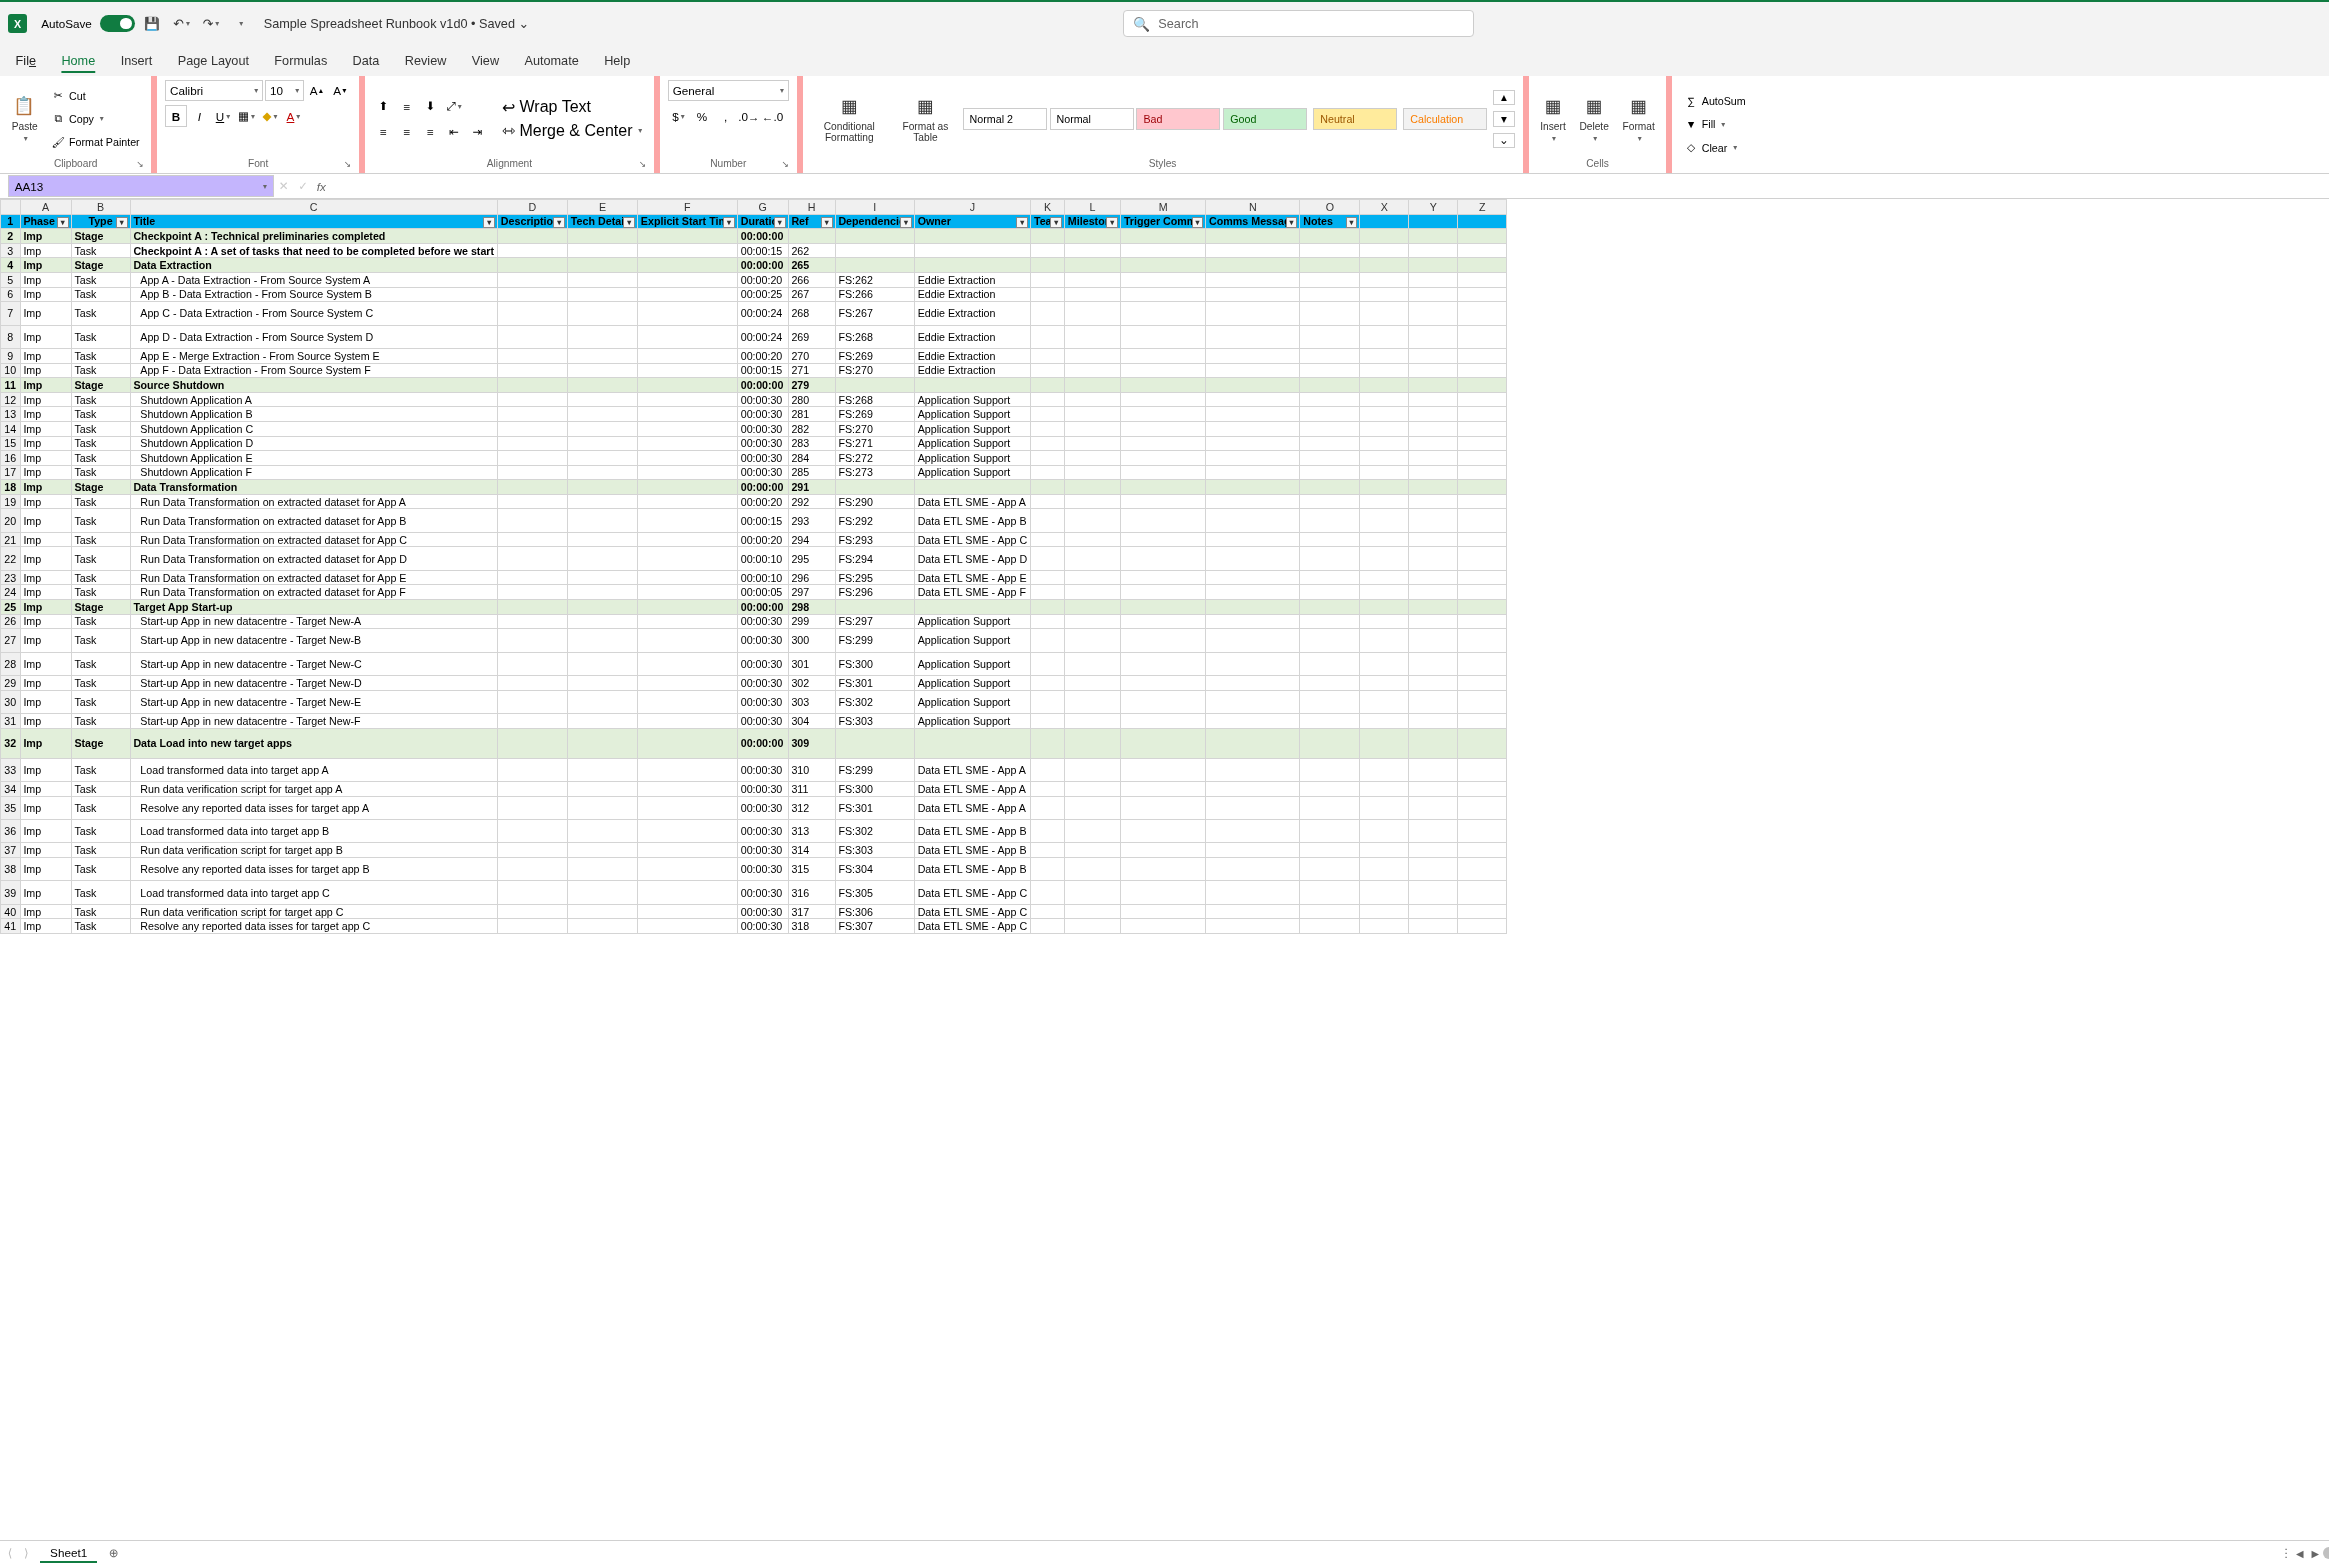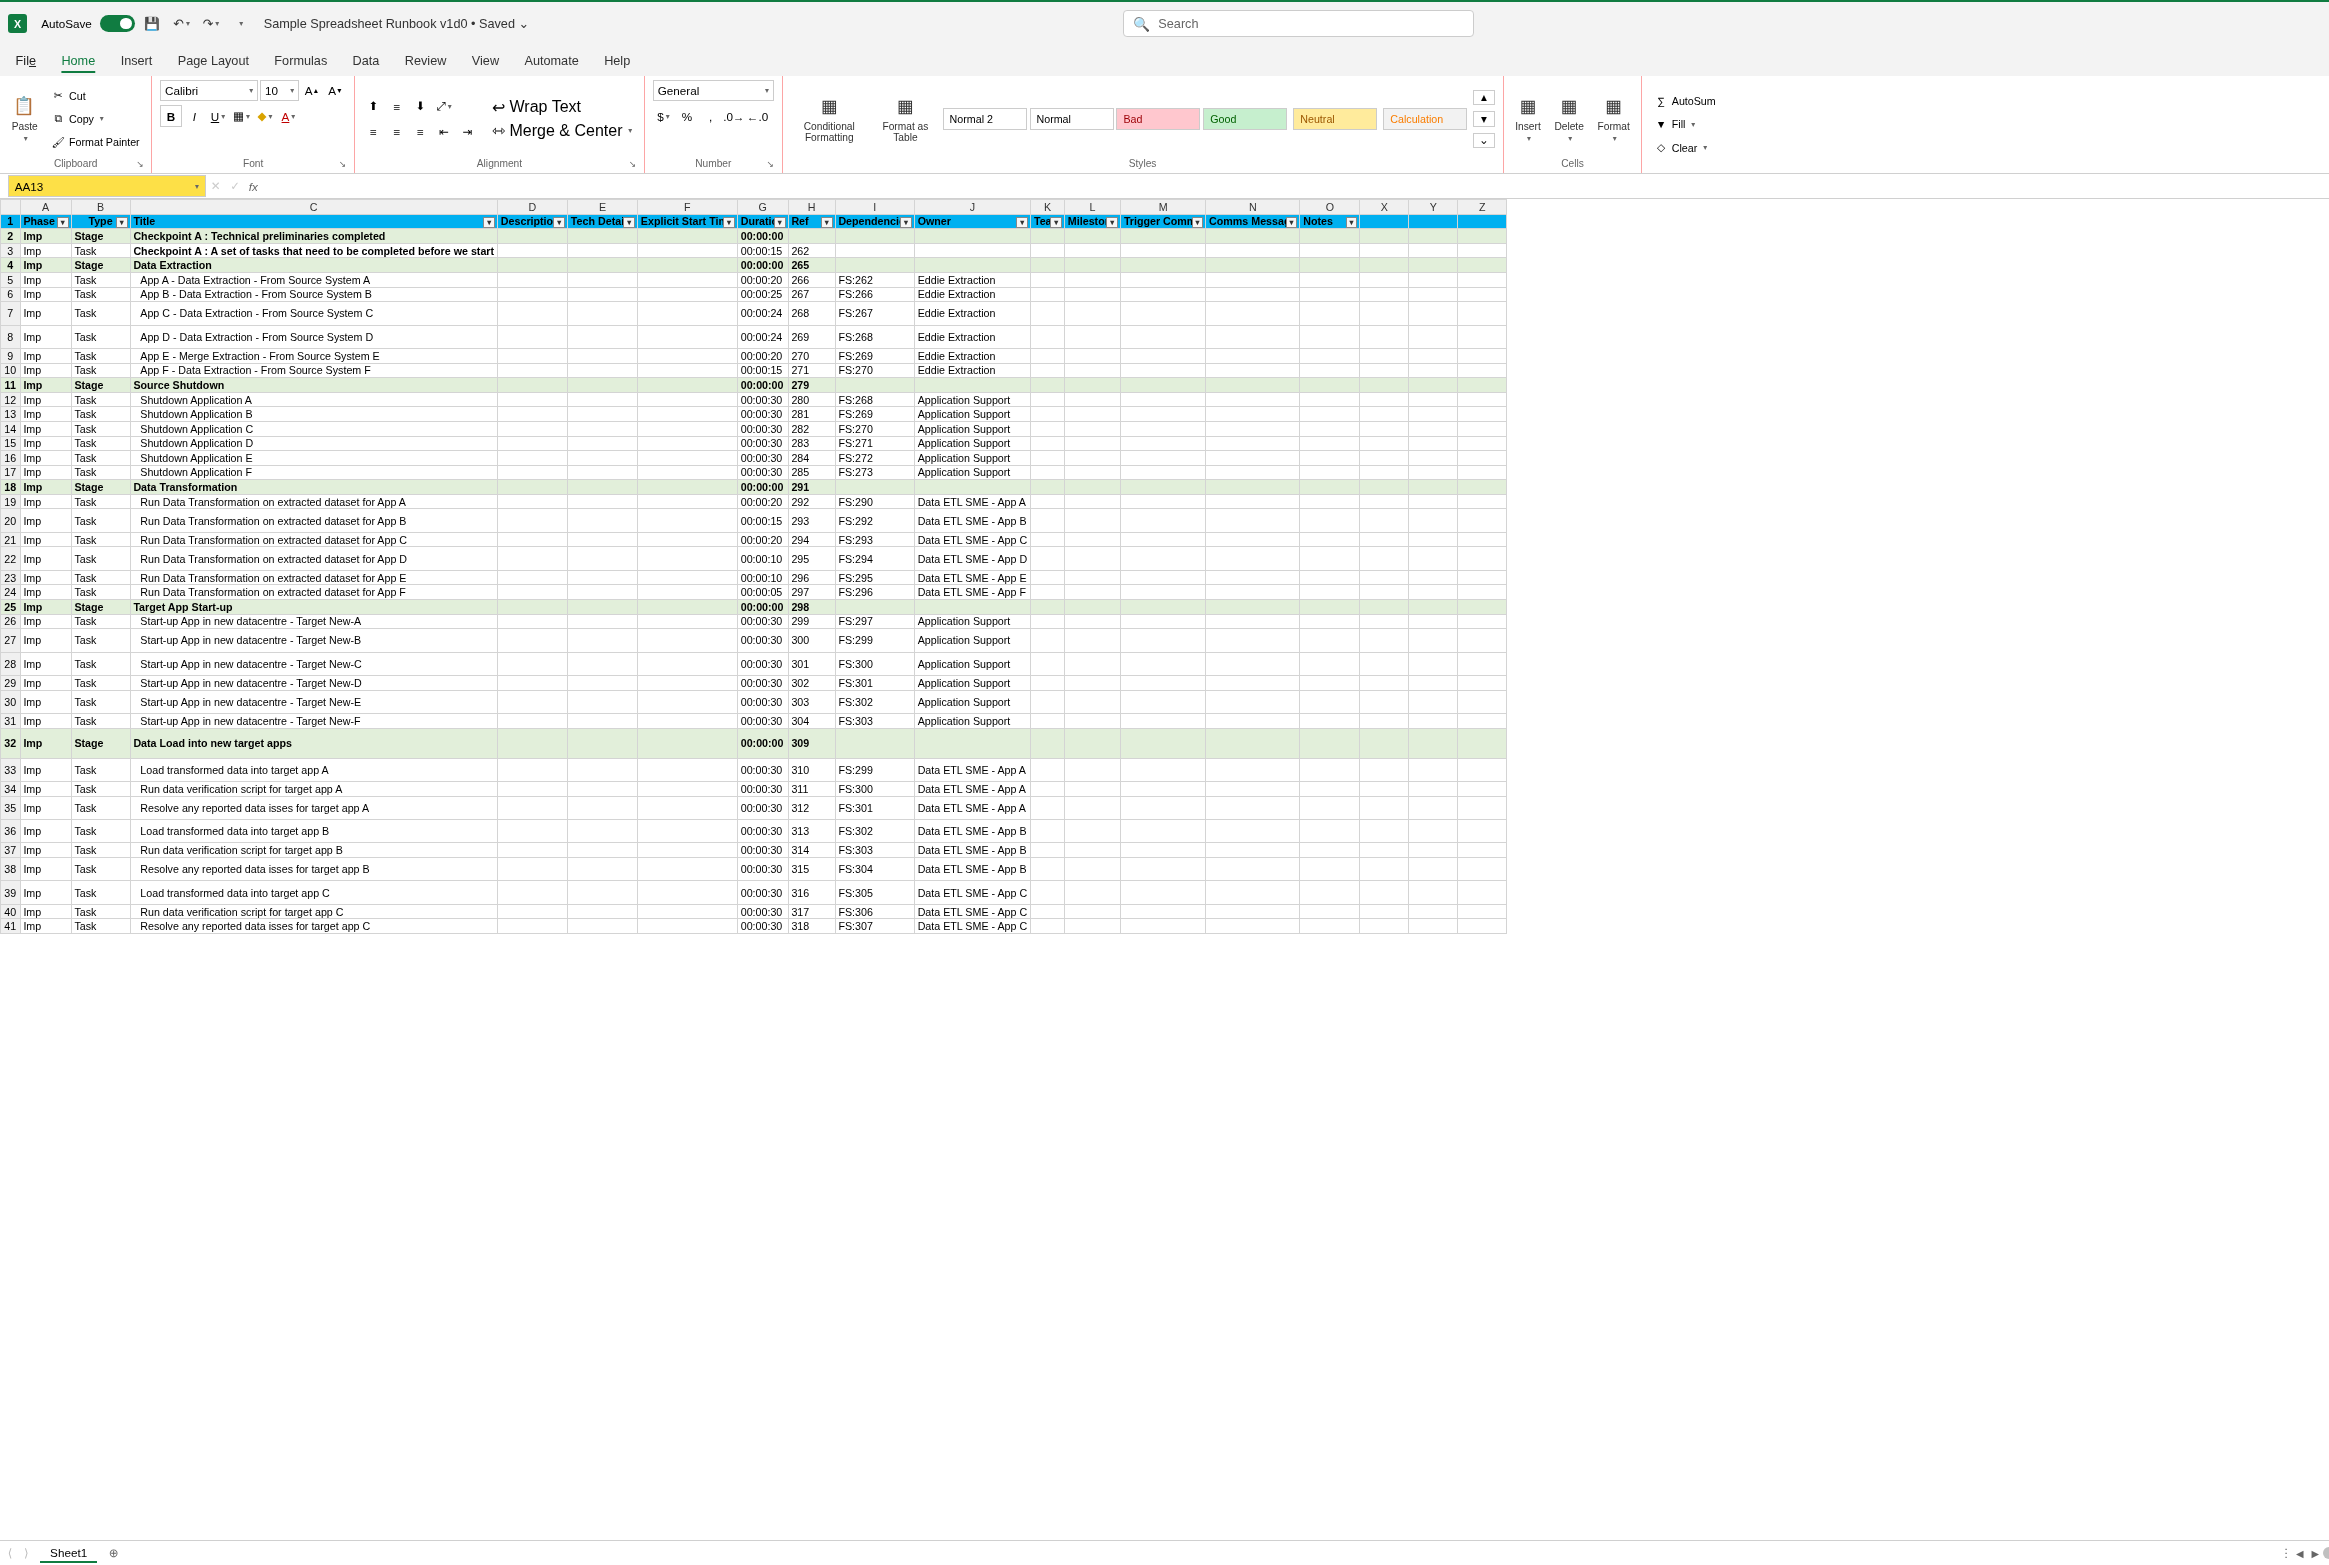--- a/index.html
+++ b/index.html
@@ -19,40 +19,40 @@
 
 
 .tabs{display:flex;height:31px;background:#f3f3f3;padding:0 11.7px;gap:17.6px;align-items:flex-end;}
 .tab{font-size:12.7px;color:#333;padding:3.9px 3.9px 7.8px;cursor:pointer;}
 .tab.active{color:#107c41;text-decoration:underline;text-decoration-thickness:2px;text-underline-offset:5.9px;}
 .tab.file{color:#222;}
 .underline-key{text-decoration:underline;}
 
 
 .ribbon{display:flex;height:98px;background:#fff;border-bottom:1px solid #d0d0d0;}
-.rgroup{display:flex;flex-direction:column;justify-content:space-between;border-right:1px solid #fca5a5;padding:3.9px 7.8px 2px;}
+.rgroup{display:flex;flex-direction:column;justify-content:space-between;border-right:6px solid #fca5a5;padding:3.9px 7.8px 2px;}
 .rgroup .content{flex:1;display:flex;align-items:center;gap:5.9px;}
 .rgroup .label{font-size:10.2px;color:#666;text-align:center;padding-bottom:2px;position:relative;}
 .rgroup .label .launcher{position:absolute;right:0;bottom:2px;font-size:8.8px;color:#666;}
 .big-btn{display:flex;flex-direction:column;align-items:center;gap:2px;font-size:10.2px;color:#333;padding:2px 3.9px;}
 .big-icon{width:25px;height:25px;display:flex;align-items:center;justify-content:center;font-size:17.6px;}
 .small-row{display:flex;flex-direction:column;gap:3.9px;font-size:10.7px;}
 .small-item{display:flex;align-items:center;gap:3.9px;height:19.5px;padding:0 3.9px;}
 .small-item .ic{width:13.7px;height:13.7px;display:inline-flex;align-items:center;justify-content:center;}
 .btnrow{display:flex;gap:2px;align-items:center;}
 .rbtn{width:21.5px;height:21.5px;border:1px solid transparent;display:flex;align-items:center;justify-content:center;font-size:11.7px;}
 .rbtn.bordered{border:1px solid #ccc;}
 .dropdown-arrow{font-size:7.8px;color:#666;margin-left:2px;}
 .font-select{width:98px;height:21.5px;border:1px solid #ccc;font-size:11.7px;padding:0 3.9px;display:flex;align-items:center;justify-content:space-between;background:#fff;}
 .size-select{width:39px;height:21.5px;border:1px solid #ccc;font-size:11.7px;padding:0 3.9px;display:flex;align-items:center;justify-content:space-between;background:#fff;}
 .style-cell{width:84px;height:21.5px;border:1px solid #ccc;font-size:10.7px;display:flex;align-items:center;padding:0 5.9px;}
 
 
 .formula-bar{display:flex;height:25px;border-bottom:1px solid #d0d0d0;align-items:center;}
-.name-box{width:198px;height:21.5px;border:1px solid #ccc;margin:2px 0 2px 7.8px;font-size:11.7px;padding:0 5.9px;display:flex;align-items:center;justify-content:space-between;background:#fde047;}
+.name-box{width:266px;height:21.5px;border:1px solid #ccc;margin:2px 0 2px 7.8px;font-size:11.7px;padding:0 5.9px;display:flex;align-items:center;justify-content:space-between;background:#c4b5fd;}
 .fb-btn{width:19.5px;text-align:center;color:#888;font-size:11.7px;}
 .fx{font-style:italic;font-size:11.7px;color:#666;margin-left:3.9px;}
 .formula-input{flex:1;height:21.5px;border:none;font-size:11.7px;padding:0 5.9px;}
 
 
 .grid-wrap{flex:1;overflow:auto;position:relative;}
 table{border-collapse:collapse;font-size:10.7px;color:#000;table-layout:fixed;}
 th,td{border:1px solid #d4d4d4;height:14.6px;padding:0 2.9px;white-space:nowrap;overflow:hidden;text-align:left;vertical-align:middle;}
 th{background:#f0f0f0;font-weight:normal;text-align:center;position:sticky;top:0;font-size:10.7px;color:#333;}
 .rowhead{background:#f0f0f0;text-align:center;width:19.5px;position:sticky;left:0;}

